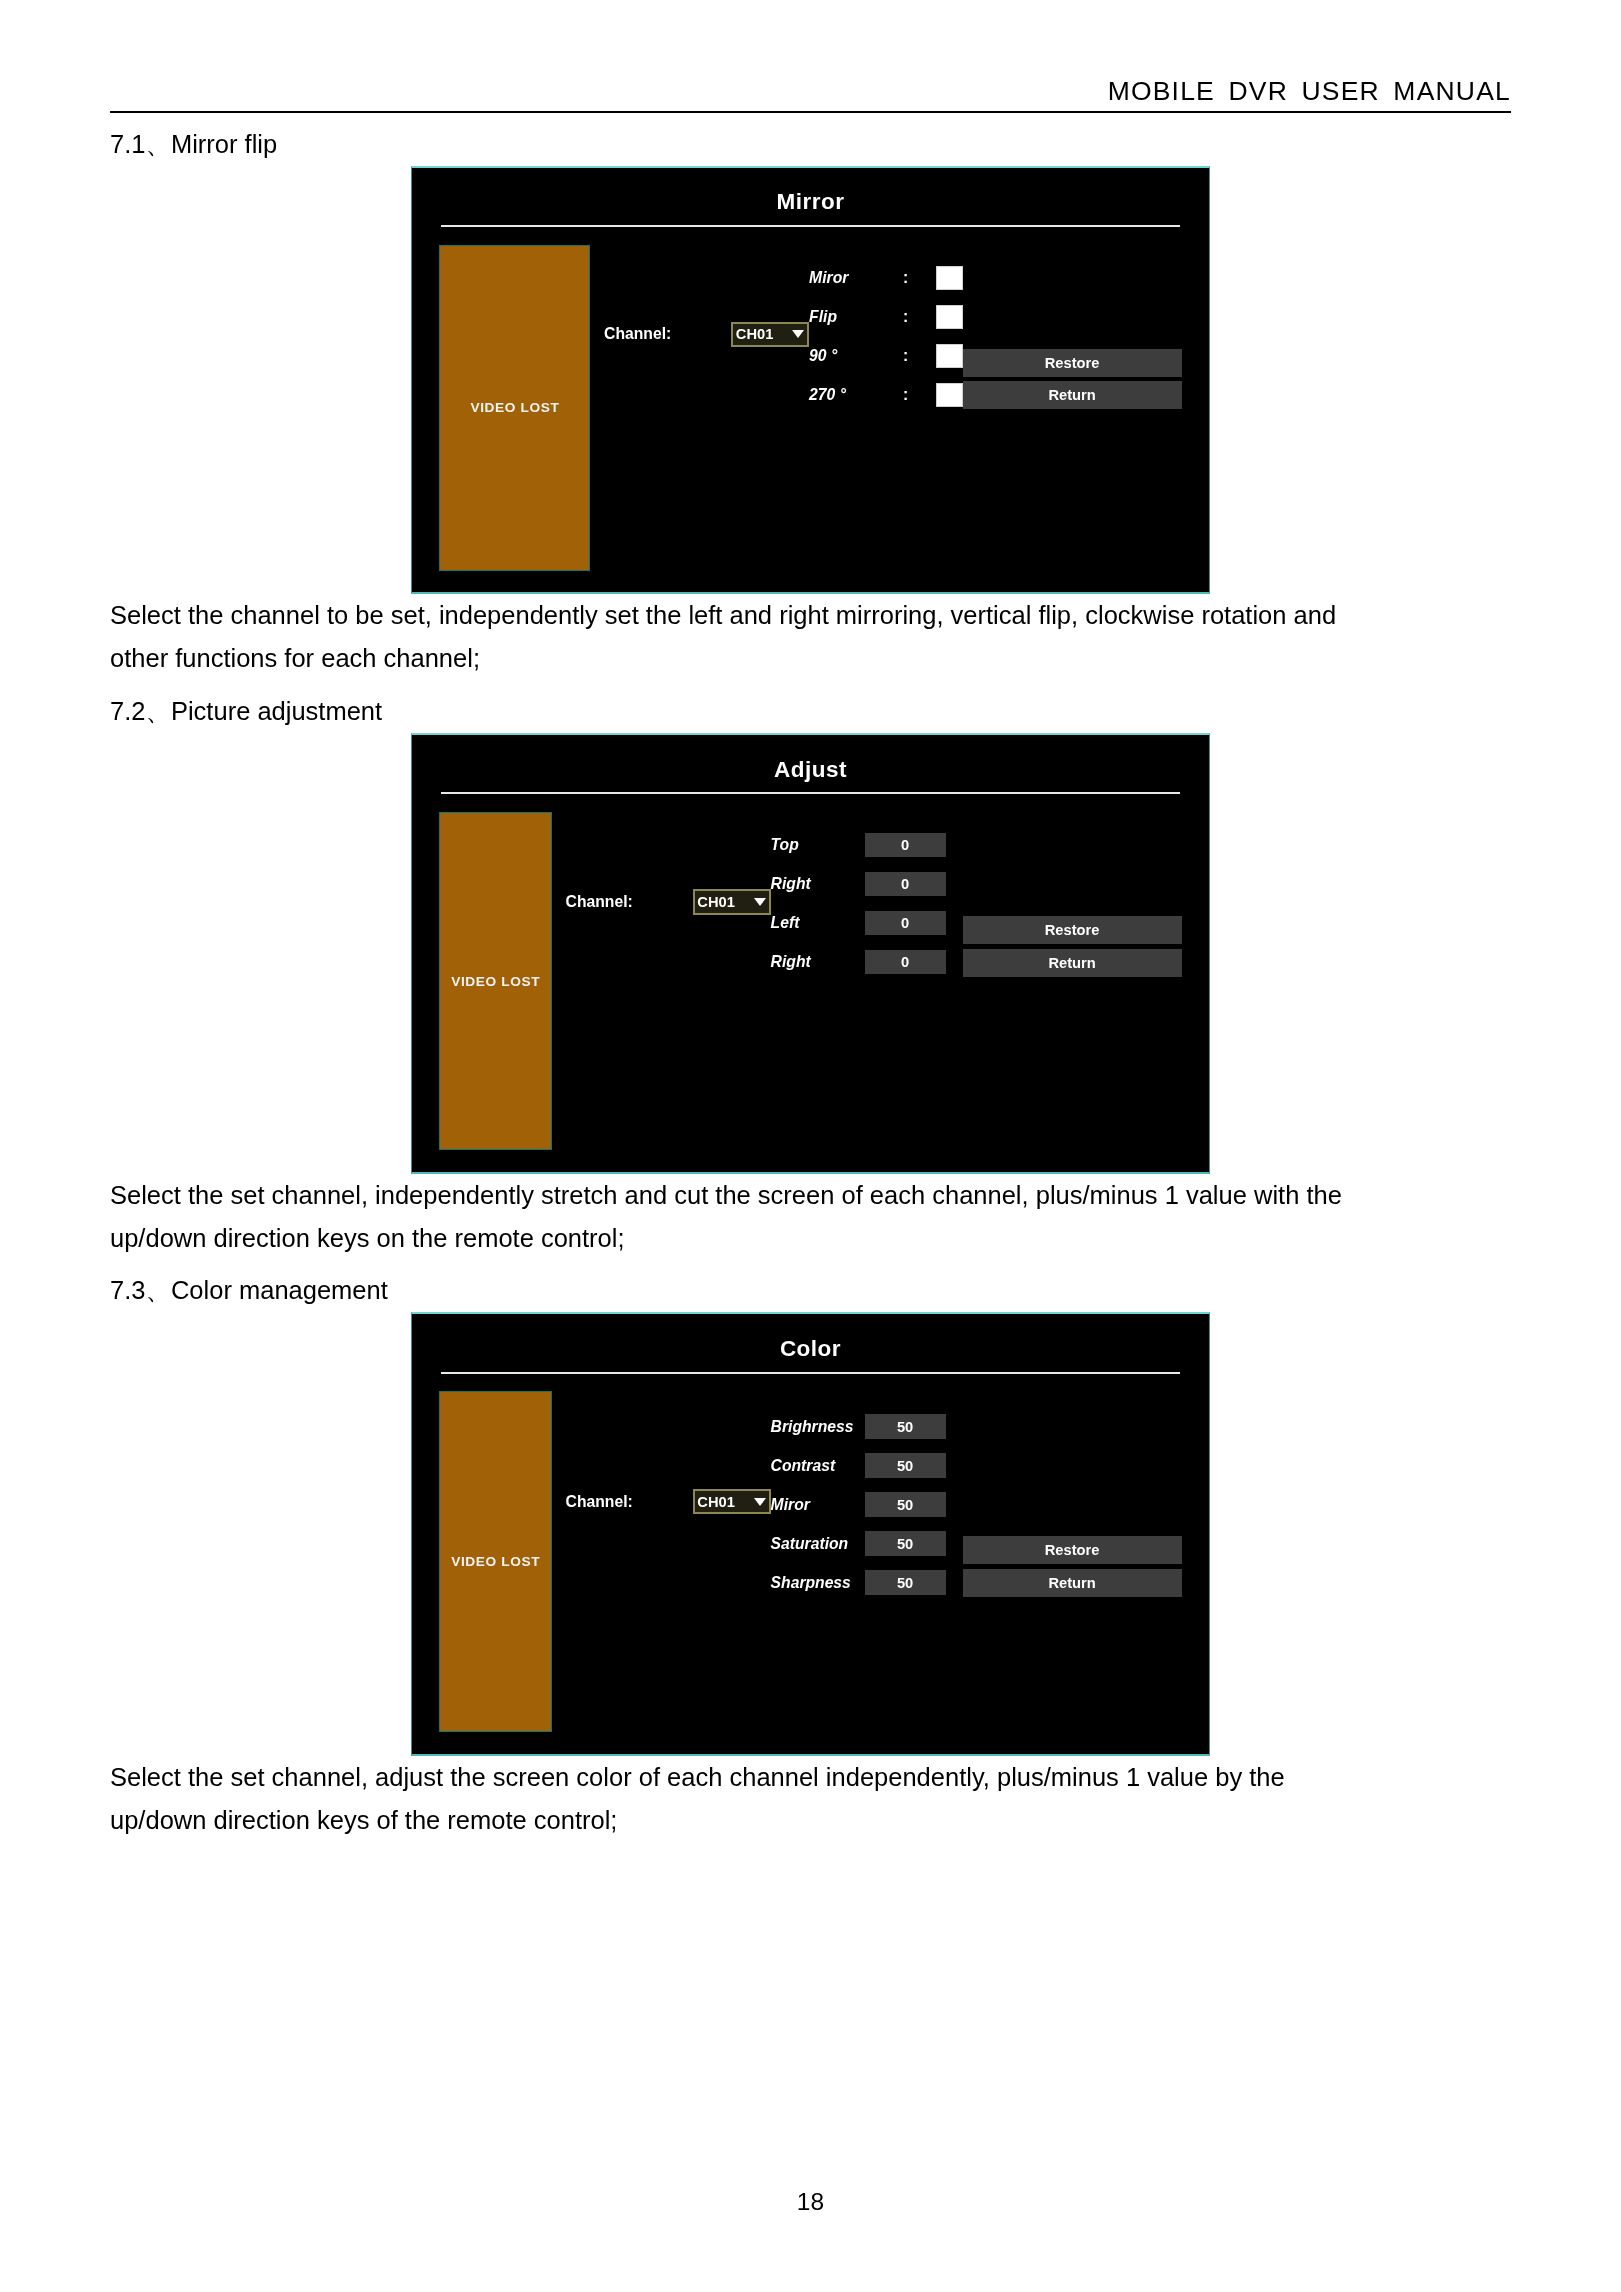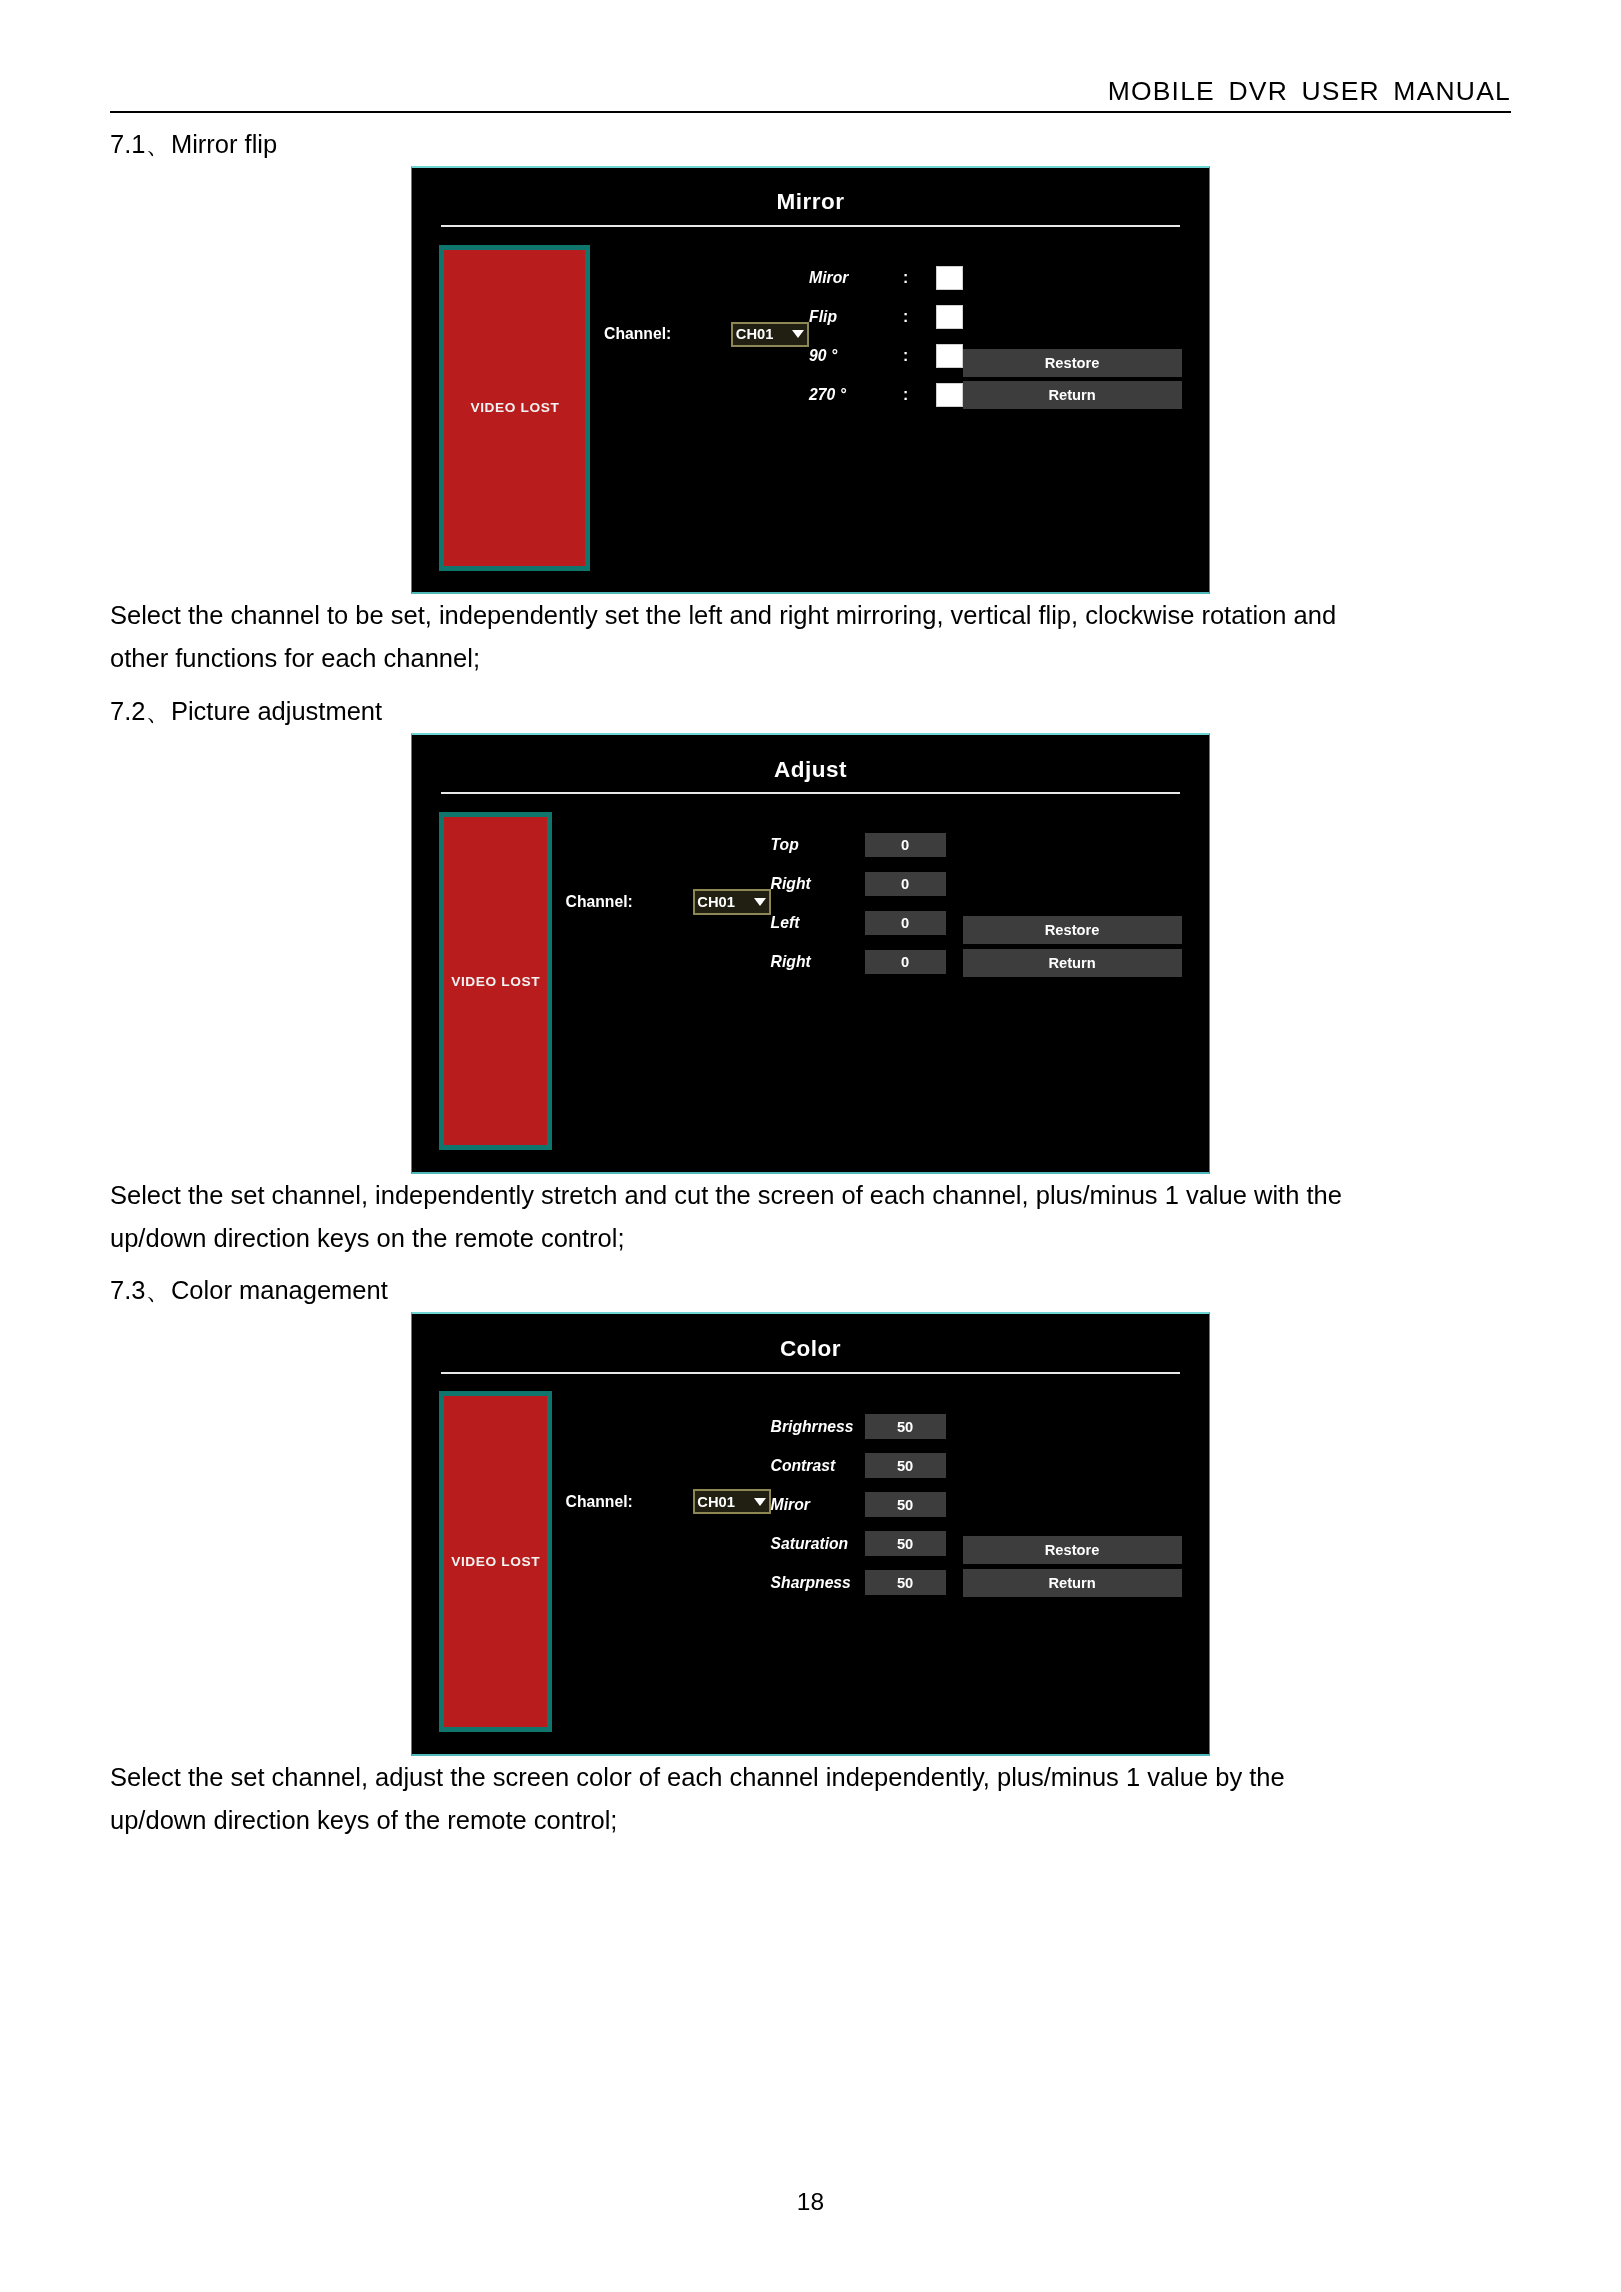--- a/index.html
+++ b/index.html
@@ -85,22 +85,22 @@
     margin: 0 2px 17.6px 2px;
   }
   .dialog-body {
     display: flex;
     align-items: flex-start;
   }
 
   
   .video-panel {
     width: 441px;
-    background: #b91c1c;
-    border: 5px solid #0f766e;
+    background: #a16207;
+    border: 1px solid #0f766e;
     box-sizing: border-box;
     display: flex;
     align-items: center;
     justify-content: center;
   }
   .video-panel.h-mirror { height: 326px; }
   .video-panel.h-adjust { height: 338px; }
   .video-panel.h-color  { height: 341px; }
   .video-lost-text {
     color: #f2f2f2;

